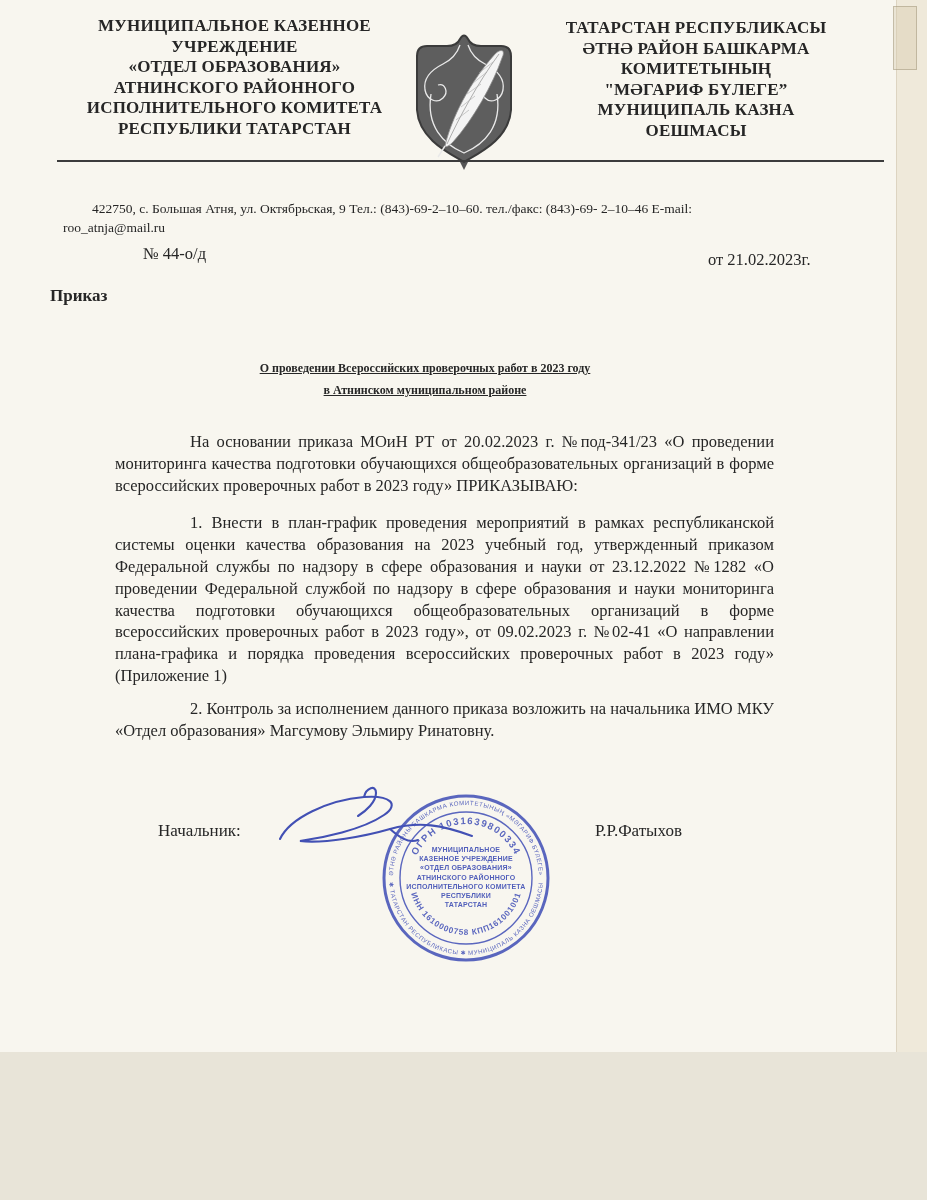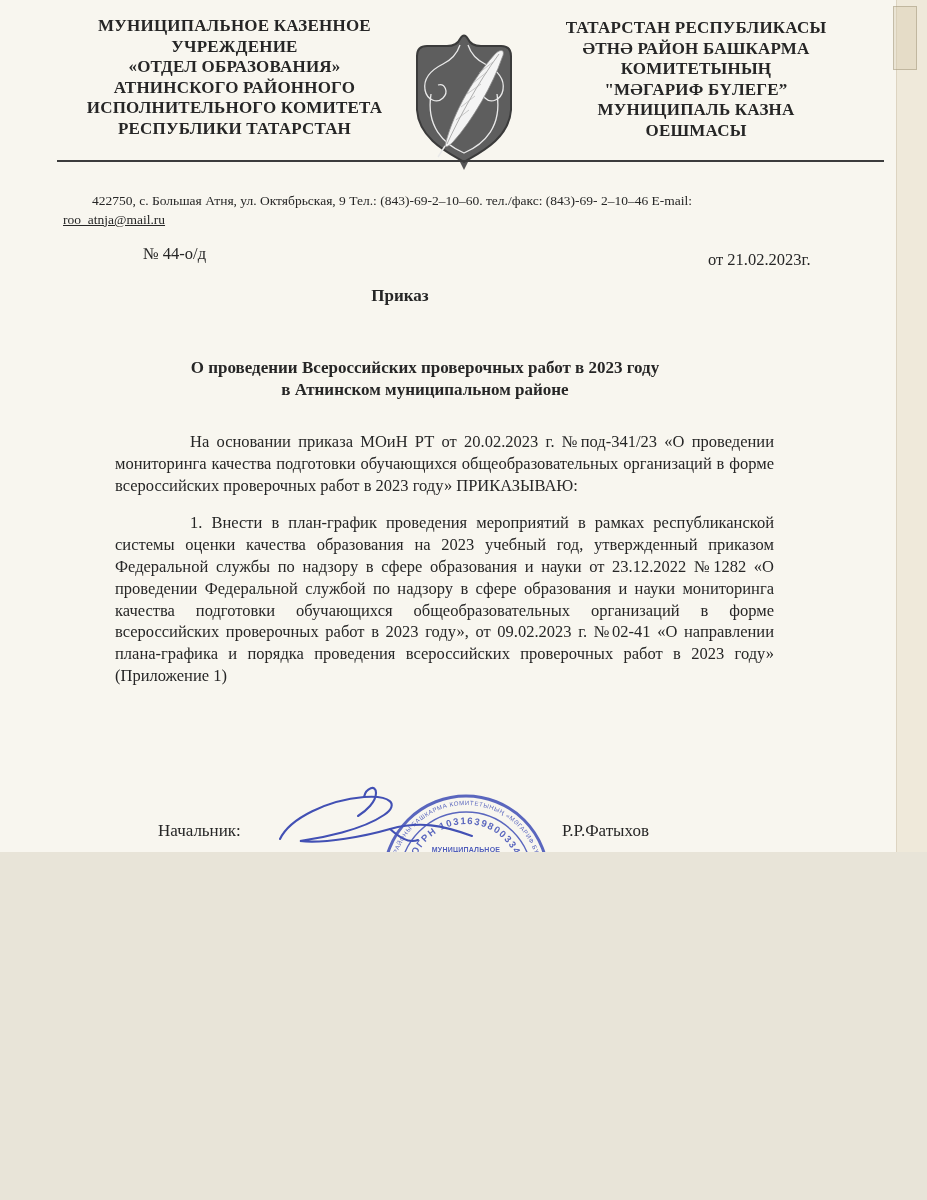--- a/index.html
+++ b/index.html
@@ -1,45 +1,45 @@
 <!DOCTYPE html>
 <html><head>
 <meta charset="utf-8">
 <style>
   html,body{margin:0;padding:0;background:#e8e4d8;}
   .paper{
-    position:relative;width:927px;height:852px;margin:0 auto;
+    position:relative;width:927px;height:1052px;margin:0 auto;
     background:#f8f6ef;color:#262626;overflow:hidden;
     font-family:"Liberation Serif",serif;
   }
   .edge-strip{position:absolute;right:0;top:0;width:30px;height:1200px;
     background:#efe9da;border-left:1px solid #ddd4c1;}
   .tape{position:absolute;left:893px;top:6px;width:22px;height:62px;
     background:rgba(214,203,173,.42);border:1px solid rgba(140,128,100,.4);}
   .org{position:absolute;text-align:center;font-weight:bold;font-size:17px;
     line-height:20.5px;white-space:pre-line;letter-spacing:.2px;}
   .org-left{left:62px;top:16px;width:345px;}
   .org-right{left:520px;top:18px;width:352px;}
   .emblem{position:absolute;left:407px;top:34px;}
   .header-rule{position:absolute;left:57px;top:160px;width:827px;height:2px;background:#3c3c3c;}
   .contact{position:absolute;left:63px;top:192px;width:775px;font-size:13.5px;line-height:18.5px;}
-  .contact .l1{display:block;text-indent:29px;}
-  .contact .email{display:inline-block;text-decoration:underline;}
+  .contact .l1{display:block;text-indent:29px;margin-top:8px;}
+  .contact .email{display:inline-block;}
   .doc-number{position:absolute;left:143px;top:244px;font-size:16.5px;text-align:center;}
   .doc-date{position:absolute;left:708px;top:244px;font-size:16.5px;margin-top:6px;}
-  .doc-title{position:absolute;left:50px;top:286px;width:700px;text-align:center;
+  .doc-title{position:absolute;left:50px;top:286px;width:700px;
     font-weight:bold;font-size:17px;}
   .doc-subject{position:absolute;left:75px;top:357px;width:700px;text-align:center;
-    font-weight:bold;font-size:17px;line-height:22px;white-space:pre-line;}
+    font-weight:bold;font-size:12px;line-height:22px;white-space:pre-line;text-decoration:underline;}
   .doc-body{position:absolute;left:104px;top:420px;width:681px;
     font-size:16.5px;line-height:21.8px;text-align:justify;}
   .doc-body p{margin:11px;text-indent:75px;}
   .doc-body p.preamble{margin-bottom:16px;}
   .sign-role{position:absolute;left:158px;top:821px;font-size:17px;text-align:right;}
-  .sign-name{position:absolute;left:562px;top:821px;font-size:17px;}
+  .sign-name{position:absolute;left:595px;top:821px;font-size:17px;}
   .signature-svg{position:absolute;left:266px;top:784px;}
   .stamp-svg{position:absolute;left:376px;top:788px;}
   .stamp-center{position:absolute;left:404px;top:845px;width:124px;text-align:center;
     font-family:"Liberation Sans",sans-serif;font-weight:bold;font-size:7px;
     line-height:9.2px;color:#4352b6;white-space:pre-line;letter-spacing:.2px;opacity:.92;}
 </style>
 </head>
 <body>
 
 <div class="paper">
@@ -95,20 +95,21 @@
   <div class="doc-number">№ 44-о/д</div>
   <div class="doc-date">от 21.02.2023г.</div>
 
   <div class="doc-title">Приказ</div>
   <div class="doc-subject">О проведении Всероссийских проверочных работ в 2023 году
 в Атнинском муниципальном районе</div>
 
   <div class="doc-body">
     <p class="preamble">На основании приказа МОиН РТ от 20.02.2023 г. №под-341/23 «О проведении мониторинга качества подготовки обучающихся общеобразовательных организаций в форме всероссийских проверочных работ в 2023 году» ПРИКАЗЫВАЮ:</p>
     <p>1. Внести в план-график проведения мероприятий в рамках республиканской системы оценки качества образования на 2023 учебный год, утвержденный приказом Федеральной службы по надзору в сфере образования и науки от 23.12.2022 №1282 «О проведении Федеральной службой по надзору в сфере образования и науки мониторинга качества подготовки обучающихся общеобразовательных организаций в форме всероссийских проверочных работ в 2023 году», от 09.02.2023 г. №02-41 «О направлении плана-графика и порядка проведения всероссийских проверочных работ в 2023 году» (Приложение 1)</p>
+    <p>2. Контроль за исполнением данного приказа возложить на начальника ИМО МКУ «Отдел образования» Магсумову Эльмиру Ринатовну.</p>
   </div>
 
   <div class="sign-role">Начальник:</div>
   <div class="sign-name">Р.Р.Фатыхов</div>
 
   <div class="signature-svg">
     <svg width="220" height="95" viewBox="0 0 220 95" xmlns="http://www.w3.org/2000/svg">
       <g fill="none" stroke="#2f3fae" stroke-width="2.1" stroke-linecap="round" opacity="0.9">
         <path d="M14,55 C24,34 62,16 98,13 C124,11 134,20 118,31 C96,46 56,54 34,57 C58,60 100,52 124,45 C154,37 176,41 206,52"></path>
         <path d="M98,13 C100,4 110,0 110,9 C110,18 100,27 92,32"></path>

